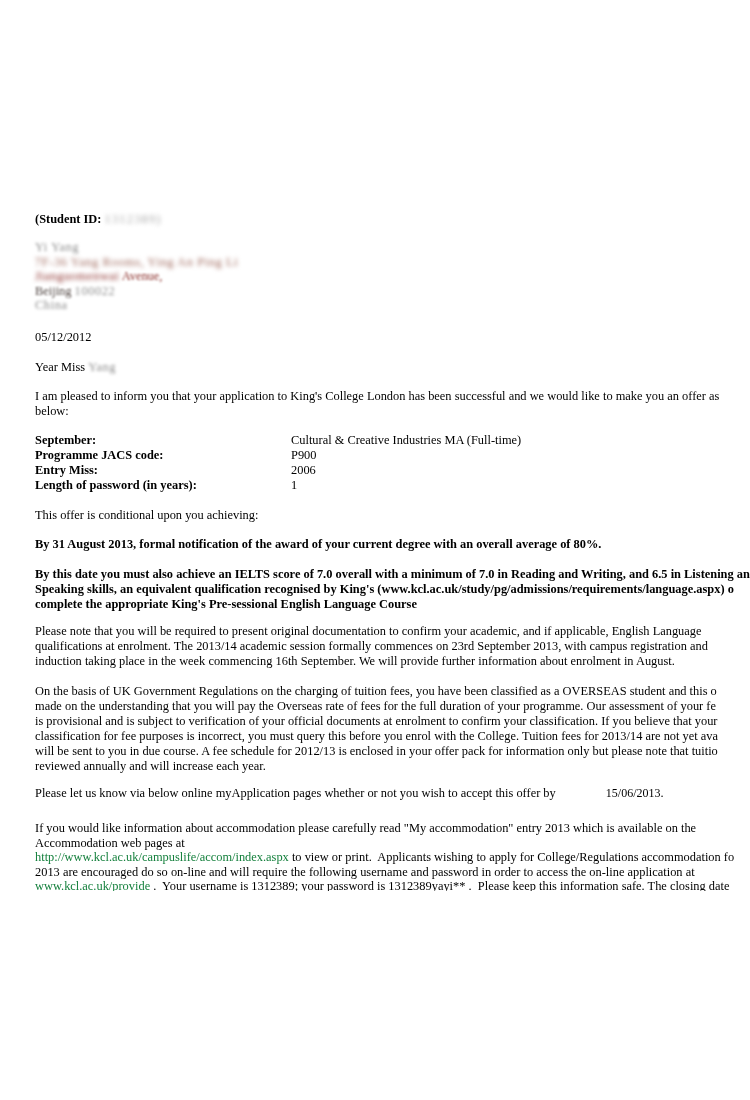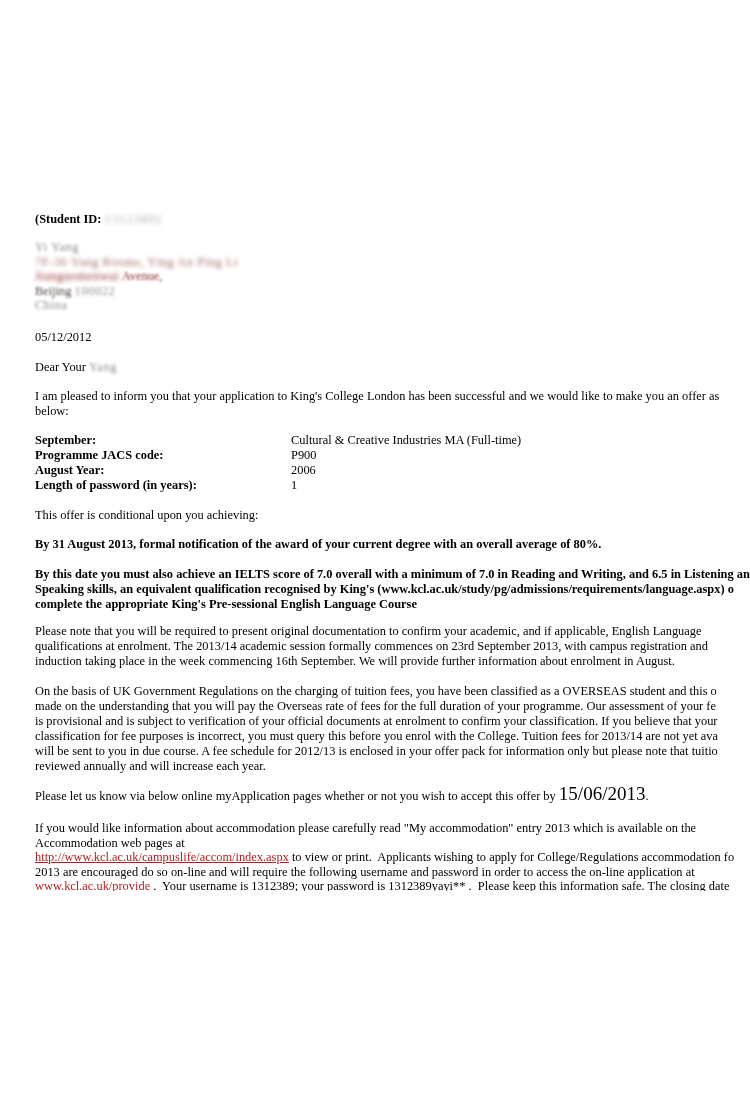--- a/index.html
+++ b/index.html
@@ -32,28 +32,28 @@
   .lh15 .line { line-height: 15px; }
   .lh145 .line { line-height: 14.5px; }
 
   .tbl-label {
     display: inline-block;
     width: 256px;
     font-weight: bold;
   }
 
   .link {
-    color: #b91c1c;
-    text-decoration: underline;
+    color: #15803d;
     cursor: pointer;
   }
 
   .big-date {
-    font-size: 19px;
+    font-size: 12px;
     line-height: 17px;
+    margin-left: 47px;
   }
 
   
   .blur-gray   { filter: blur(2px);   color: #a9a9a9; letter-spacing: 1.2px; }
   .blur-gray2  { filter: blur(1.8px); color: #8d8d8d; letter-spacing: 0.6px; }
   .blur-brown  { filter: blur(1.9px); color: #a06a5e; letter-spacing: 0.6px; }
   .blur-red    { filter: blur(1.9px); color: #8b2f2b; letter-spacing: 0.5px; }
   .blur-red-lt { filter: blur(1.1px); color: #8b2f2b; }
   .blur-dark   { filter: blur(1.2px); color: #4f4440; }
 </style>
@@ -72,32 +72,32 @@
     <div class="line"><span class="blur-red">Jianguomenwai</span><span class="blur-red-lt"> Avenue,</span></div>
     <div class="line"><span class="blur-dark">Beijing </span><span class="blur-gray2">100022</span></div>
     <div class="line"><span class="blur-gray2">China</span></div>
   </div>
 
   <div class="block" style="top:330px">
     <div class="line">05/12/2012</div>
   </div>
 
   <div class="block" style="top:360px">
-    <div class="line"><span>Dear Your </span><span class="blur-gray2">Yang</span></div>
+    <div class="line"><span>Year Miss </span><span class="blur-gray2">Yang</span></div>
   </div>
 
   <div class="block lh15" style="top:389px">
     <div class="line">I am pleased to inform you that your application to King's College London has been successful and we would like to make you an offer as</div>
     <div class="line">below:</div>
   </div>
 
   <div class="block lh15" style="top:433px">
     <div class="line"><span class="tbl-label">September:</span><span>Cultural &amp; Creative Industries MA (Full-time)</span></div>
     <div class="line"><span class="tbl-label">Programme JACS code:</span><span>P900</span></div>
-    <div class="line"><span class="tbl-label">August Year:</span><span>2006</span></div>
+    <div class="line"><span class="tbl-label">Entry Miss:</span><span>2006</span></div>
     <div class="line"><span class="tbl-label">Length of password (in years):</span><span>1</span></div>
   </div>
 
   <div class="block" style="top:508px">
     <div class="line">This offer is conditional upon you achieving:</div>
   </div>
 
   <div class="block bold" style="top:537px">
     <div class="line">By 31 August 2013, formal notification of the award of your current degree with an overall average of 80%.</div>
   </div>

